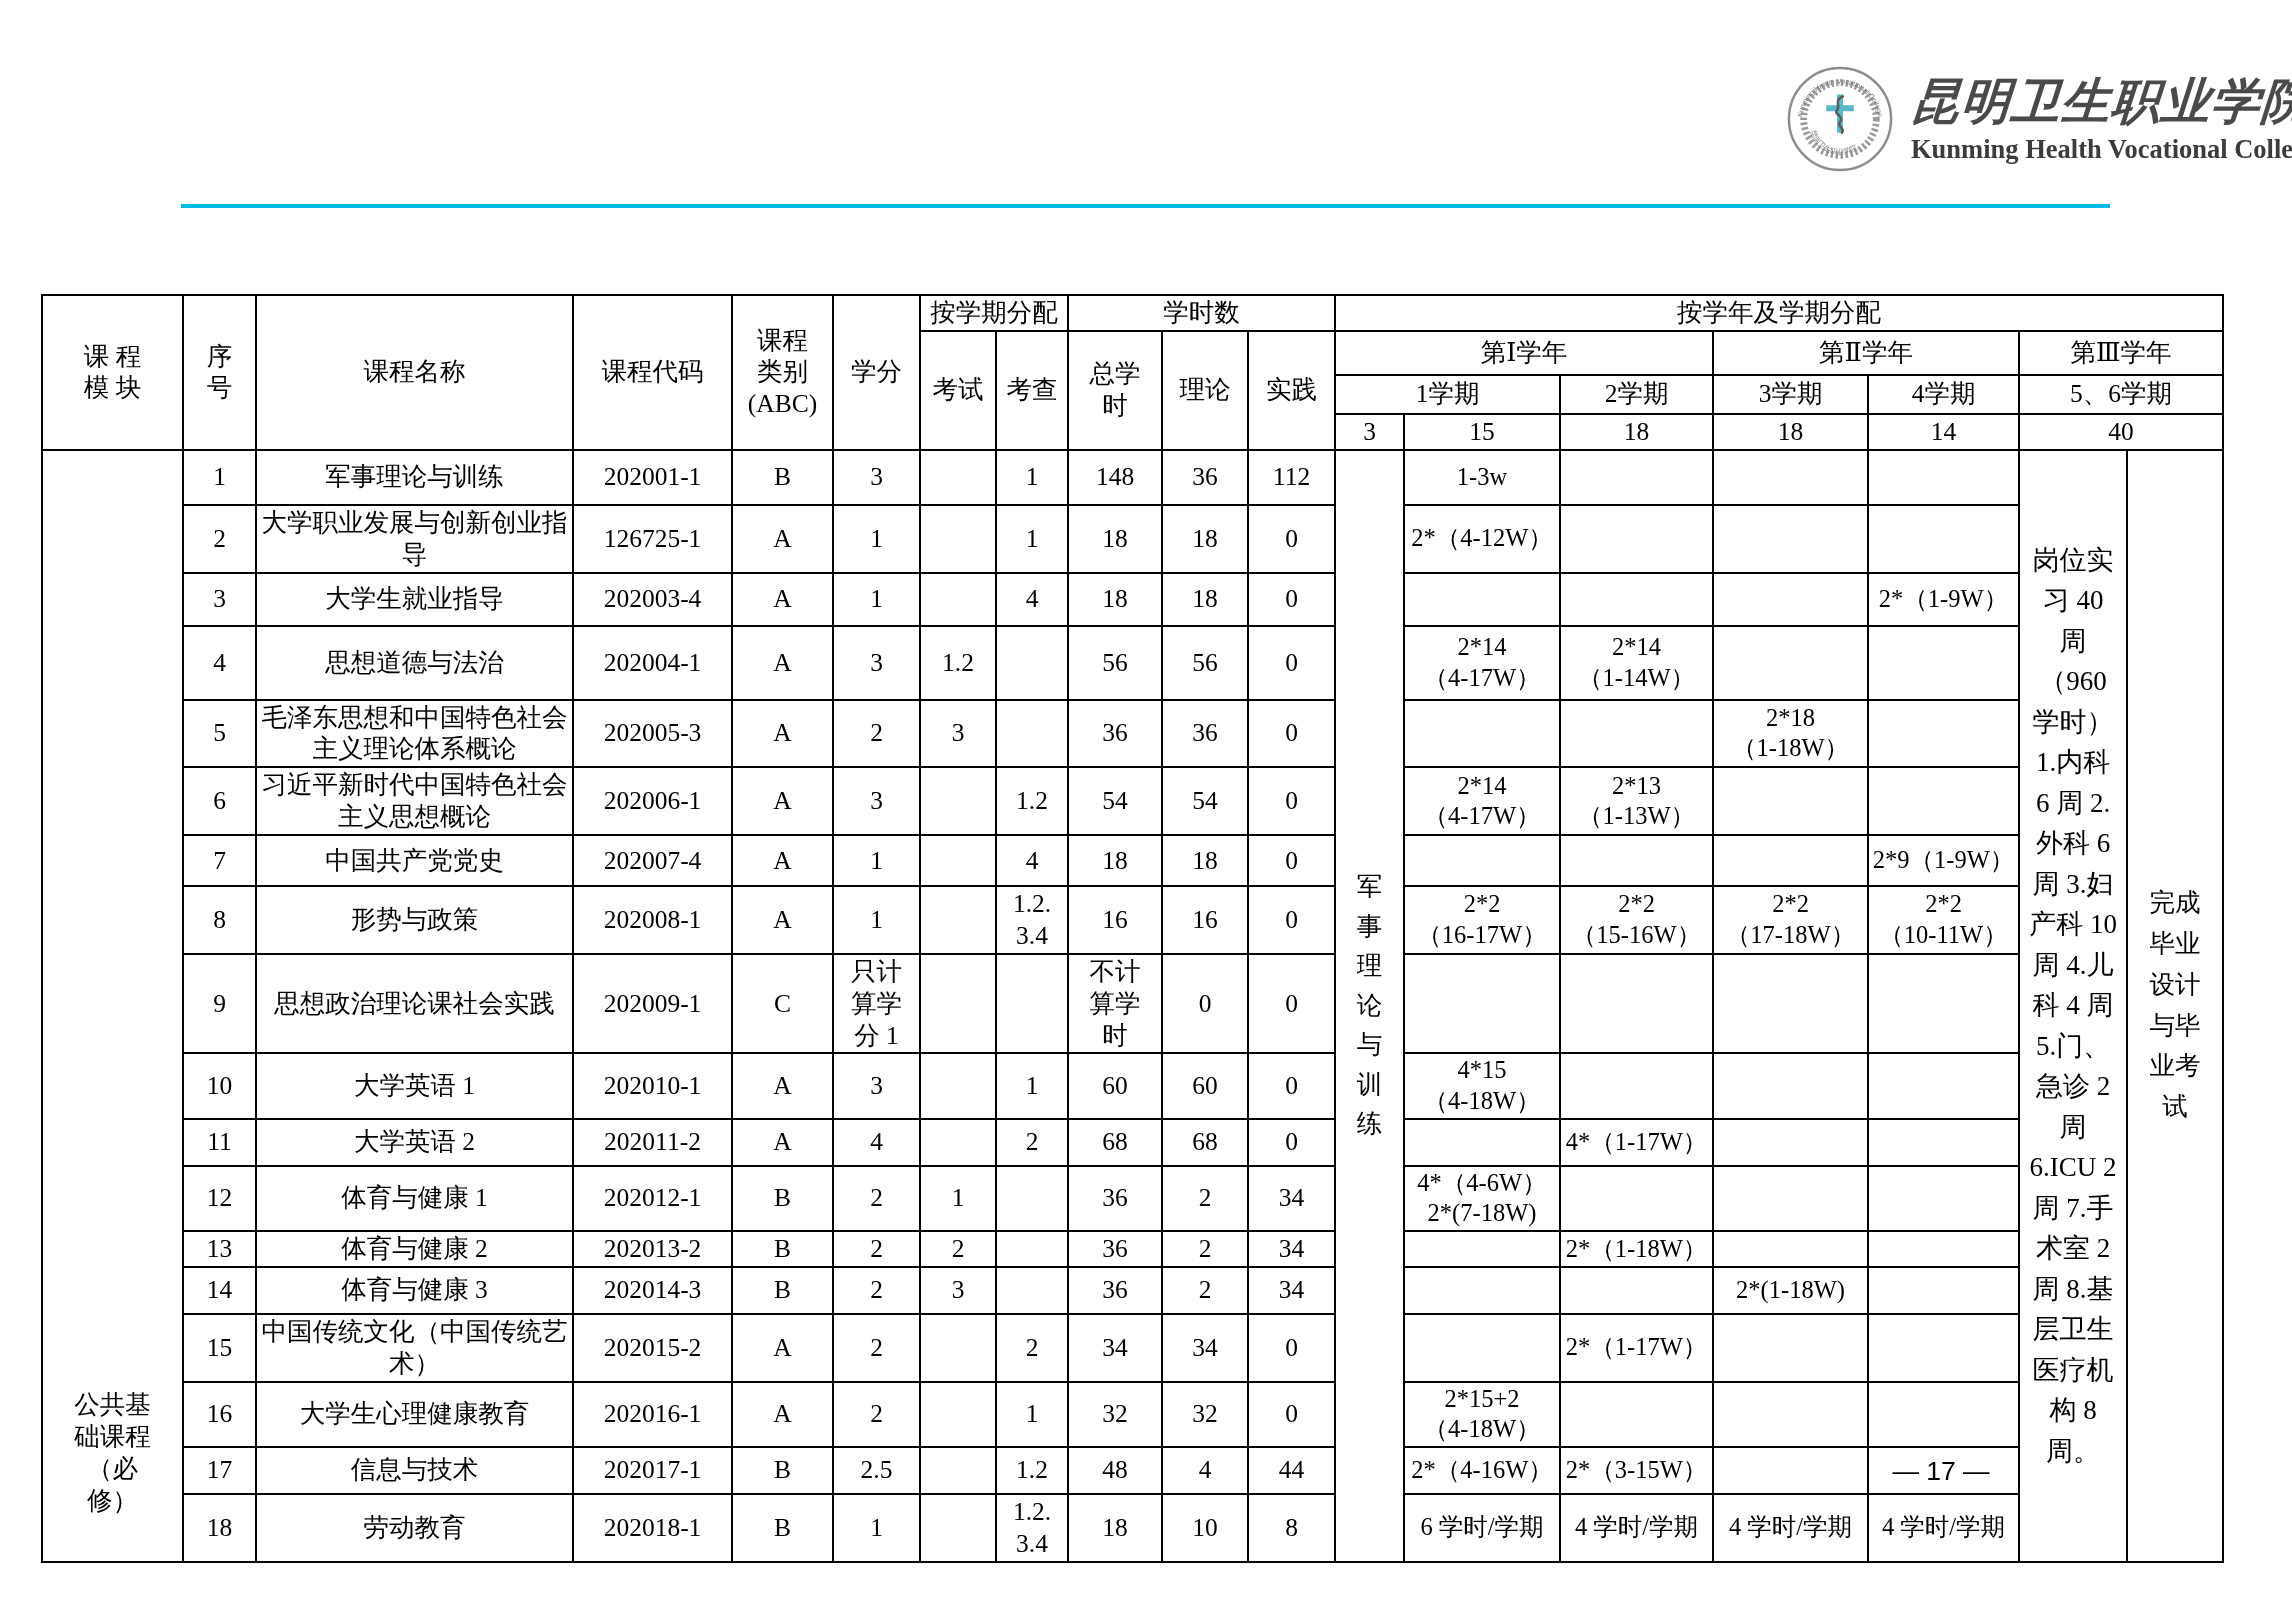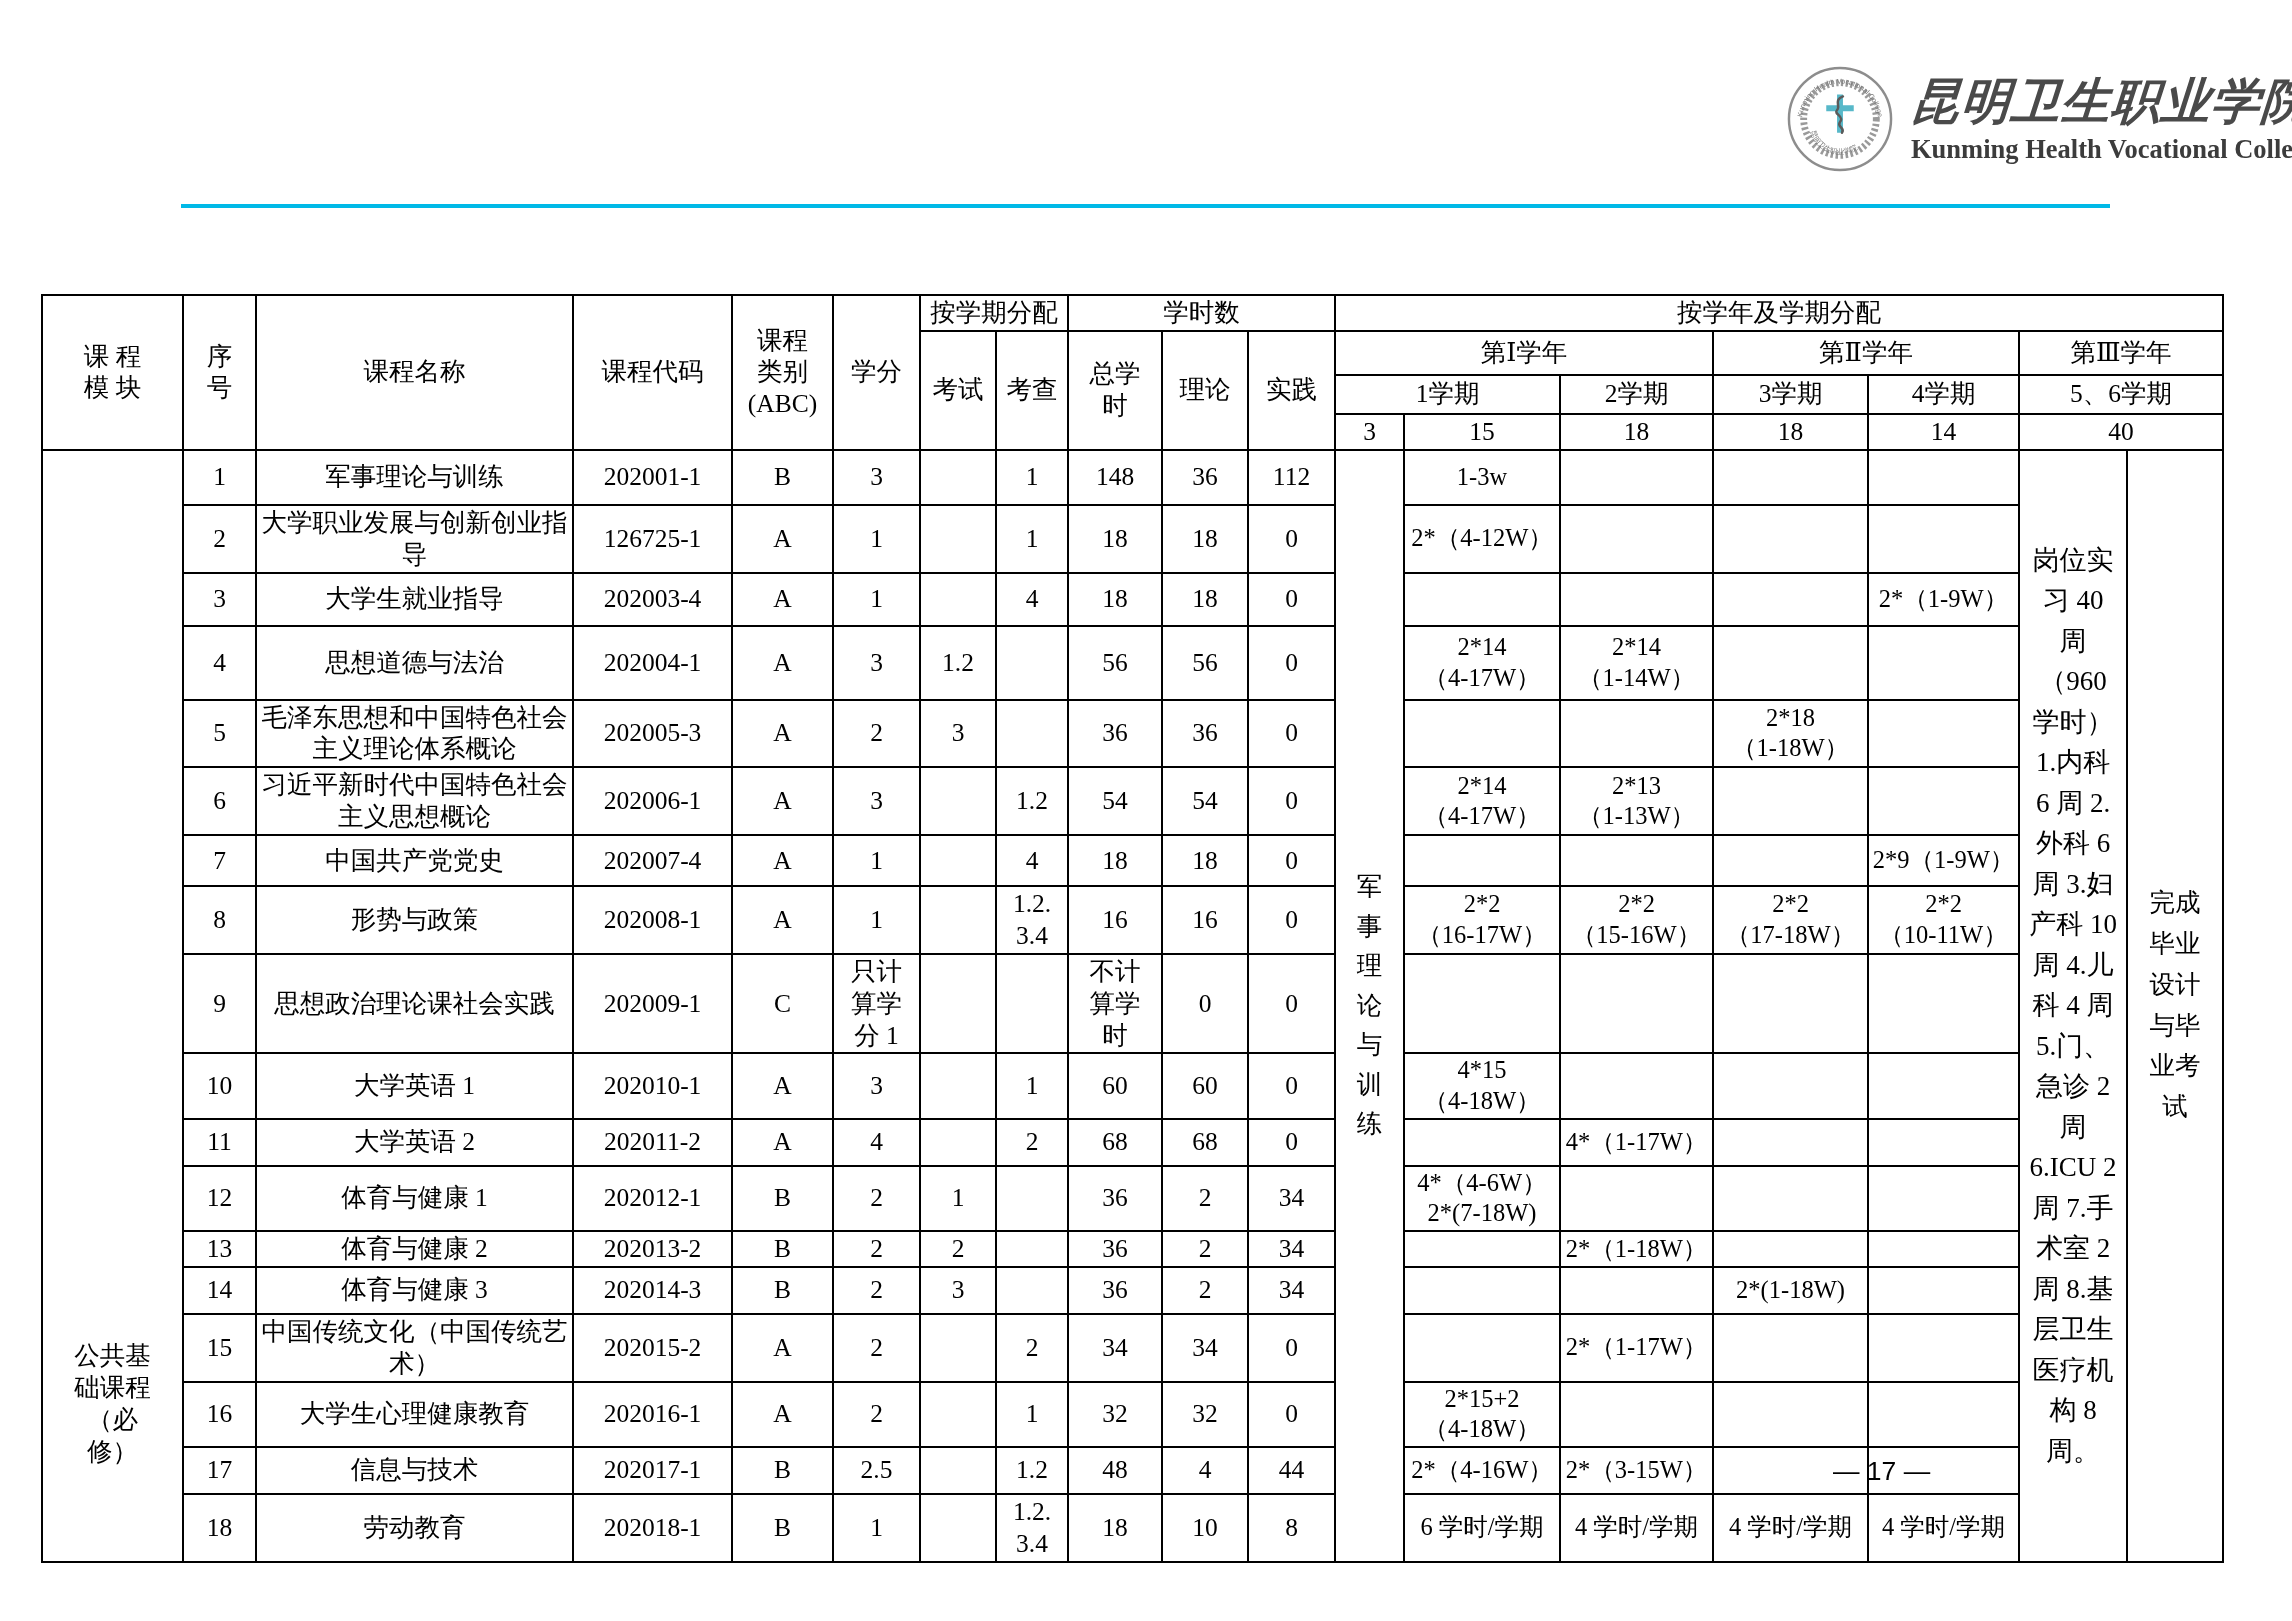--- a/index.html
+++ b/index.html
@@ -20,29 +20,29 @@
   #doc-title{position:absolute;left:41px;top:239px;width:2180px;text-align:center;
              font-size:33px;font-weight:bold;letter-spacing:1px;}
 
   
   #tbl-wrap{position:absolute;left:41px;top:294px;}
   table{border-collapse:collapse;table-layout:fixed;width:2180px;border:2.9px solid #000;}
   th,td{border:2px solid #000;padding:1px 2.9px;text-align:center;vertical-align:middle;
         font-size:25.5px;font-weight:normal;white-space:pre-line;line-height:1.25;
         overflow:hidden;}
   .sem{font-size:24.5px;}
-  .module-cell{vertical-align:bottom;padding-bottom:93px;}
+  .module-cell{vertical-align:bottom;padding-bottom:44px;}
   .military-cell .inner{width:27.4px;margin:0 auto;font-size:25.5px;line-height:1.55;
         word-break:break-all;}
   .grad-cell .inner{width:55px;margin:0 auto;font-size:25.5px;line-height:1.6;
         word-break:break-all;text-align:center;}
   .intern-cell{font-size:27px;line-height:1.5;padding:3.9px 5.9px;}
 
   
-  #page-num{position:absolute;left:1833px;top:1456px;width:216px;
+  #page-num{position:absolute;left:1833px;top:1456px;width:216px;text-align:center;
             font-size:26.5px;font-family:"Liberation Sans","DejaVu Sans",sans-serif;}
 </style>
 </head>
 <body>
 
 <div id="page">
 
   <div id="logo">
     <svg id="seal" viewBox="0 0 110 110">
       <circle cx="55" cy="55" r="52" fill="#ffffff" stroke="#8d8d8d" stroke-width="2.5"></circle>

